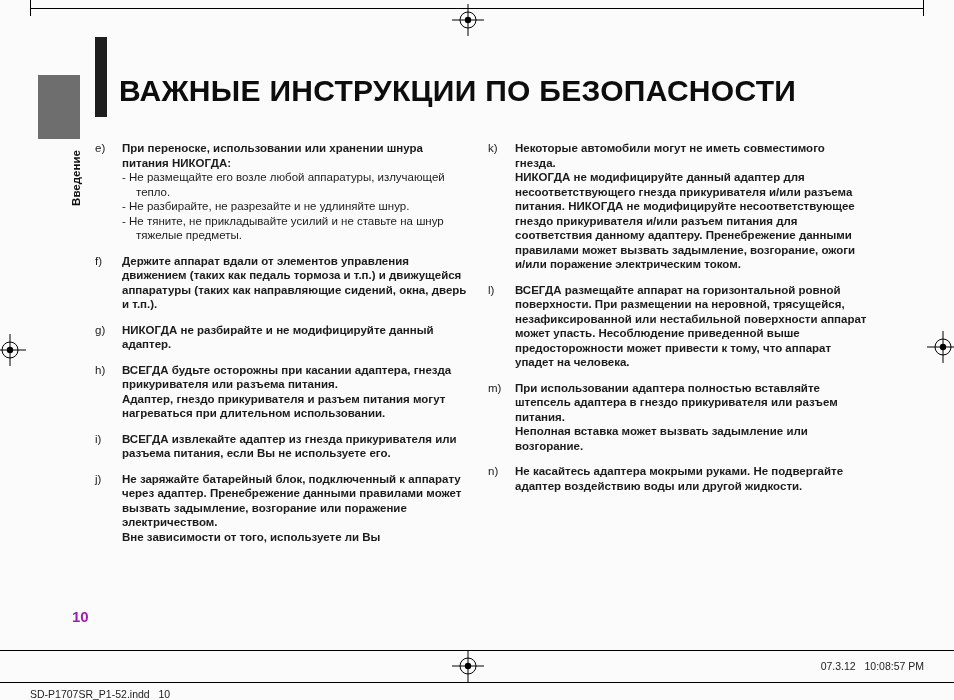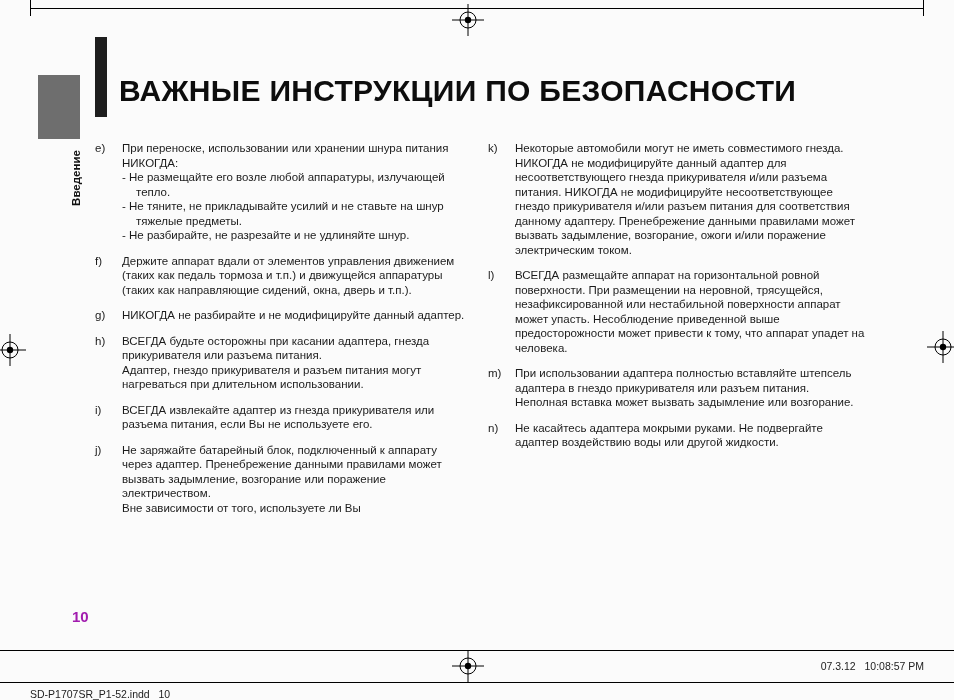--- a/index.html
+++ b/index.html
@@ -41,21 +41,21 @@
   }
 
   
   .col { position: absolute; top: 141px; display: flex; flex-direction: column; gap: 11px;
          font-size: 11.5px; line-height: 14.5px; }
   .col-left { left: 95px; width: 372px; }
   .col-right { left: 488px; width: 380px; }
   .item { display: flex; }
   .item-label { width: 27px; flex: none; }
   .item-body { flex: 1; }
-  .item-text { white-space: pre-line; }
+  .item-text { white-space: pre-line; font-weight: bold; }
   .subitem { padding-left: 14px; text-indent: -14px; }
 
   
   .page-number { position: absolute; left: 72px; top: 608px; font-size: 15px; font-weight: bold; color: #a21caf; }
 
   
   .footer-line-1 { position: absolute; top: 650px; left: 0; right: 0; height: 1px; background: #000; }
   .footer-line-2 { position: absolute; top: 682px; left: 0; right: 0; height: 1px; background: #000; }
   .footer-left  { position: absolute; left: 30px;  top: 688px; font-size: 10.5px; color: #222; white-space: pre; }
   .footer-right { position: absolute; right: 30px; top: 660px; font-size: 10.5px; color: #222; white-space: pre; text-align: center; }
@@ -99,22 +99,22 @@
 
   <div class="chapter-rect"></div>
   <div class="chapter-label">Введение</div>
 
   <div class="col col-left">
     <div class="item">
       <span class="item-label">e)</span>
       <div class="item-body">
         <div class="item-text">При переноске, использовании или хранении шнура питания НИКОГДА:</div>
         <div class="subitem">- Не размещайте его возле любой аппаратуры, излучающей тепло.</div>
+        <div class="subitem">- Не разбирайте, не разрезайте и не удлиняйте шнур.</div>
         <div class="subitem">- Не тяните, не прикладывайте усилий и не ставьте на шнур тяжелые предметы.</div>
-        <div class="subitem">- Не разбирайте, не разрезайте и не удлиняйте шнур.</div>
       </div>
     </div>
     <div class="item">
       <span class="item-label">f)</span>
       <div class="item-body">
           <div class="item-text">Держите аппарат вдали от элементов управления движением (таких как педаль тормоза и т.п.) и движущейся аппаратуры (таких как направляющие сидений, окна, дверь и т.п.).</div>
         </div>
     </div>
     <div class="item">
       <span class="item-label">g)</span>

